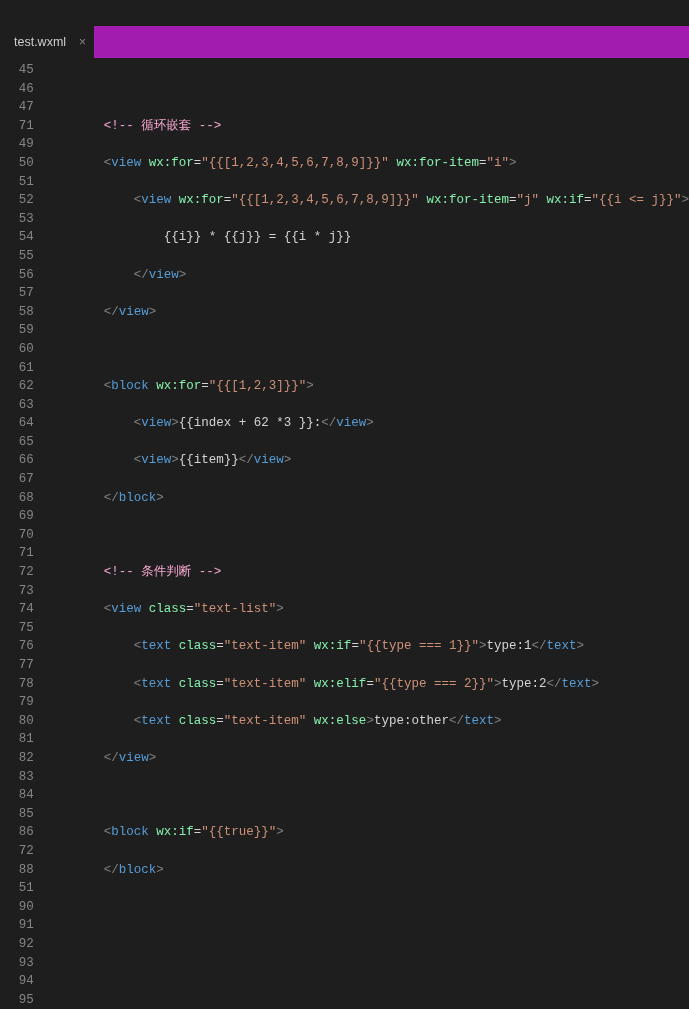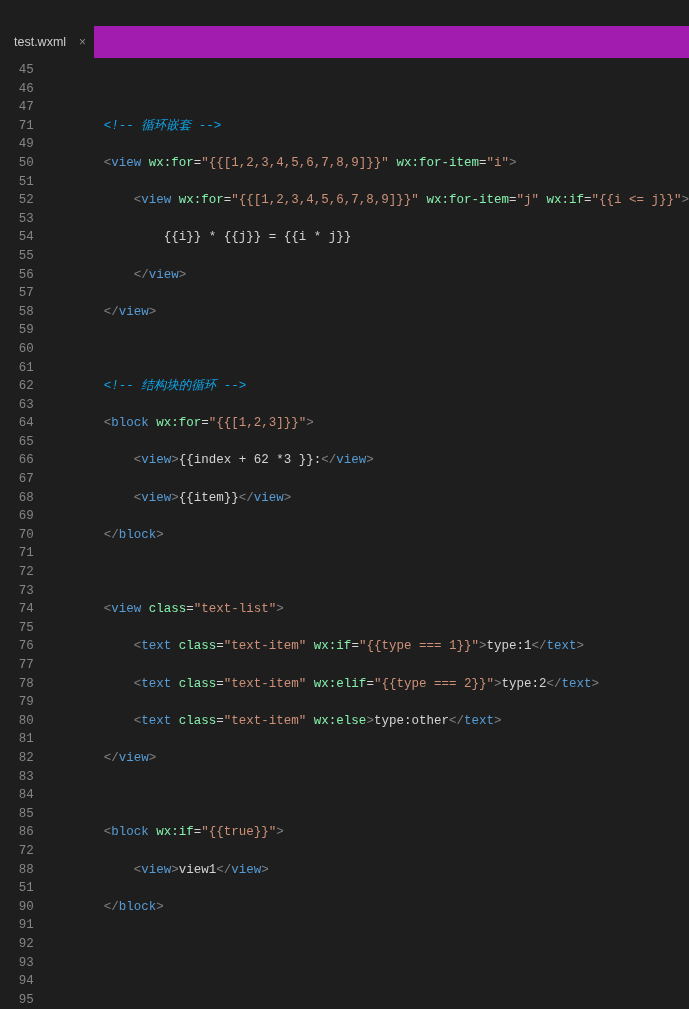--- a/index.html
+++ b/index.html
@@ -55,21 +55,21 @@
     font-size: 12.5px;
     line-height: 18.6px;
   }
   .code {
     padding-top: 2px;
     line-height: 18.6px;
     white-space: pre;
     flex: 1;
   }
   .code .line { height: 18.6px; }
-  .c-comment { color: #0ea5e9; font-style: italic; }
+  .c-comment { color: #f9a8d4; }
   .c-bracket { color: #808080; }
   .c-tag { color: #569cd6; }
   .c-attr { color: #86efac; }
   .c-string { color: #ce9178; }
   .c-text { color: #d4d4d4; }
   .watermark {
     position: absolute;
     bottom: 8px;
     right: 12px;
     color: #5a5a5a;
@@ -145,34 +145,33 @@
     </div>
   <div class="code" id="code">
 <div class="line"></div>
 <div class="line"><span>        </span><span class="c-comment">&lt;!-- 循环嵌套 --&gt;</span></div>
 <div class="line"><span>        </span><span class="c-bracket">&lt;</span><span class="c-tag">view</span> <span class="c-attr">wx:for</span><span class="c-text">=</span><span class="c-string">"{{[1,2,3,4,5,6,7,8,9]}}"</span> <span class="c-attr">wx:for-item</span><span class="c-text">=</span><span class="c-string">"i"</span><span class="c-bracket">&gt;</span></div>
 <div class="line"><span>            </span><span class="c-bracket">&lt;</span><span class="c-tag">view</span> <span class="c-attr">wx:for</span><span class="c-text">=</span><span class="c-string">"{{[1,2,3,4,5,6,7,8,9]}}"</span> <span class="c-attr">wx:for-item</span><span class="c-text">=</span><span class="c-string">"j"</span> <span class="c-attr">wx:if</span><span class="c-text">=</span><span class="c-string">"{{i &lt;= j}}"</span><span class="c-bracket">&gt;</span></div>
 <div class="line"><span>                </span><span class="c-text">{{i}} * {{j}} = {{i * j}}</span></div>
 <div class="line"><span>            </span><span class="c-bracket">&lt;/</span><span class="c-tag">view</span><span class="c-bracket">&gt;</span></div>
 <div class="line"><span>        </span><span class="c-bracket">&lt;/</span><span class="c-tag">view</span><span class="c-bracket">&gt;</span></div>
 <div class="line"></div>
-<div class="line"><span>        </span><span class="c-comment">&lt;!-- 结构块的循环 --&gt;</span></div>
 <div class="line"><span>        </span><span class="c-bracket">&lt;</span><span class="c-tag">block</span> <span class="c-attr">wx:for</span><span class="c-text">=</span><span class="c-string">"{{[1,2,3]}}"</span><span class="c-bracket">&gt;</span></div>
 <div class="line"><span>            </span><span class="c-bracket">&lt;</span><span class="c-tag">view</span><span class="c-bracket">&gt;</span><span class="c-text">{{index + 62 *3 }}:</span><span class="c-bracket">&lt;/</span><span class="c-tag">view</span><span class="c-bracket">&gt;</span></div>
 <div class="line"><span>            </span><span class="c-bracket">&lt;</span><span class="c-tag">view</span><span class="c-bracket">&gt;</span><span class="c-text">{{item}}</span><span class="c-bracket">&lt;/</span><span class="c-tag">view</span><span class="c-bracket">&gt;</span></div>
 <div class="line"><span>        </span><span class="c-bracket">&lt;/</span><span class="c-tag">block</span><span class="c-bracket">&gt;</span></div>
 <div class="line"></div>
+<div class="line"><span>        </span><span class="c-comment">&lt;!-- 条件判断 --&gt;</span></div>
 <div class="line"><span>        </span><span class="c-bracket">&lt;</span><span class="c-tag">view</span> <span class="c-attr">class</span><span class="c-text">=</span><span class="c-string">"text-list"</span><span class="c-bracket">&gt;</span></div>
 <div class="line"><span>            </span><span class="c-bracket">&lt;</span><span class="c-tag">text</span> <span class="c-attr">class</span><span class="c-text">=</span><span class="c-string">"text-item"</span> <span class="c-attr">wx:if</span><span class="c-text">=</span><span class="c-string">"{{type === 1}}"</span><span class="c-bracket">&gt;</span><span class="c-text">type:1</span><span class="c-bracket">&lt;/</span><span class="c-tag">text</span><span class="c-bracket">&gt;</span></div>
 <div class="line"><span>            </span><span class="c-bracket">&lt;</span><span class="c-tag">text</span> <span class="c-attr">class</span><span class="c-text">=</span><span class="c-string">"text-item"</span> <span class="c-attr">wx:elif</span><span class="c-text">=</span><span class="c-string">"{{type === 2}}"</span><span class="c-bracket">&gt;</span><span class="c-text">type:2</span><span class="c-bracket">&lt;/</span><span class="c-tag">text</span><span class="c-bracket">&gt;</span></div>
 <div class="line"><span>            </span><span class="c-bracket">&lt;</span><span class="c-tag">text</span> <span class="c-attr">class</span><span class="c-text">=</span><span class="c-string">"text-item"</span> <span class="c-attr">wx:else</span><span class="c-bracket">&gt;</span><span class="c-text">type:other</span><span class="c-bracket">&lt;/</span><span class="c-tag">text</span><span class="c-bracket">&gt;</span></div>
 <div class="line"><span>        </span><span class="c-bracket">&lt;/</span><span class="c-tag">view</span><span class="c-bracket">&gt;</span></div>
 <div class="line"></div>
 <div class="line"><span>        </span><span class="c-bracket">&lt;</span><span class="c-tag">block</span> <span class="c-attr">wx:if</span><span class="c-text">=</span><span class="c-string">"{{true}}"</span><span class="c-bracket">&gt;</span></div>
-<div class="line"><span>            </span><span class="c-bracket">&lt;</span><span class="c-tag">view</span><span class="c-bracket">&gt;</span><span class="c-text">view1</span><span class="c-bracket">&lt;/</span><span class="c-tag">view</span><span class="c-bracket">&gt;</span></div>
 <div class="line"><span>        </span><span class="c-bracket">&lt;/</span><span class="c-tag">block</span><span class="c-bracket">&gt;</span></div>
 
 
 
 
 
 
 
 
 

